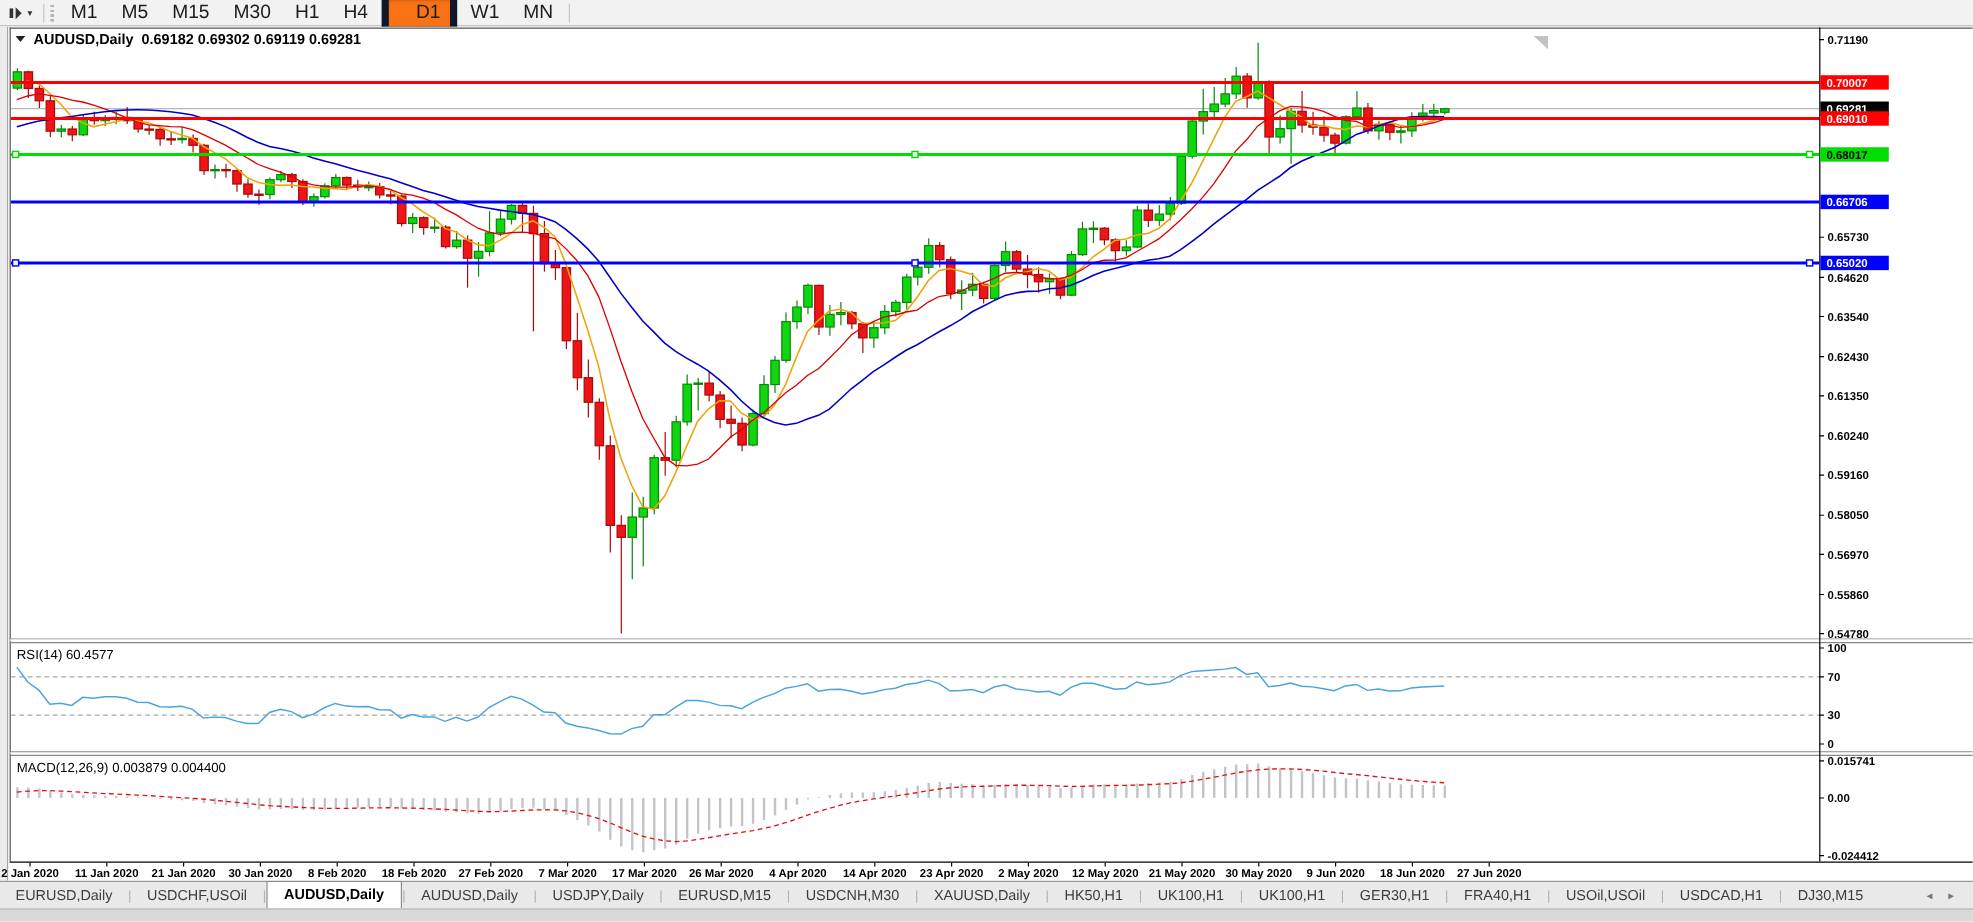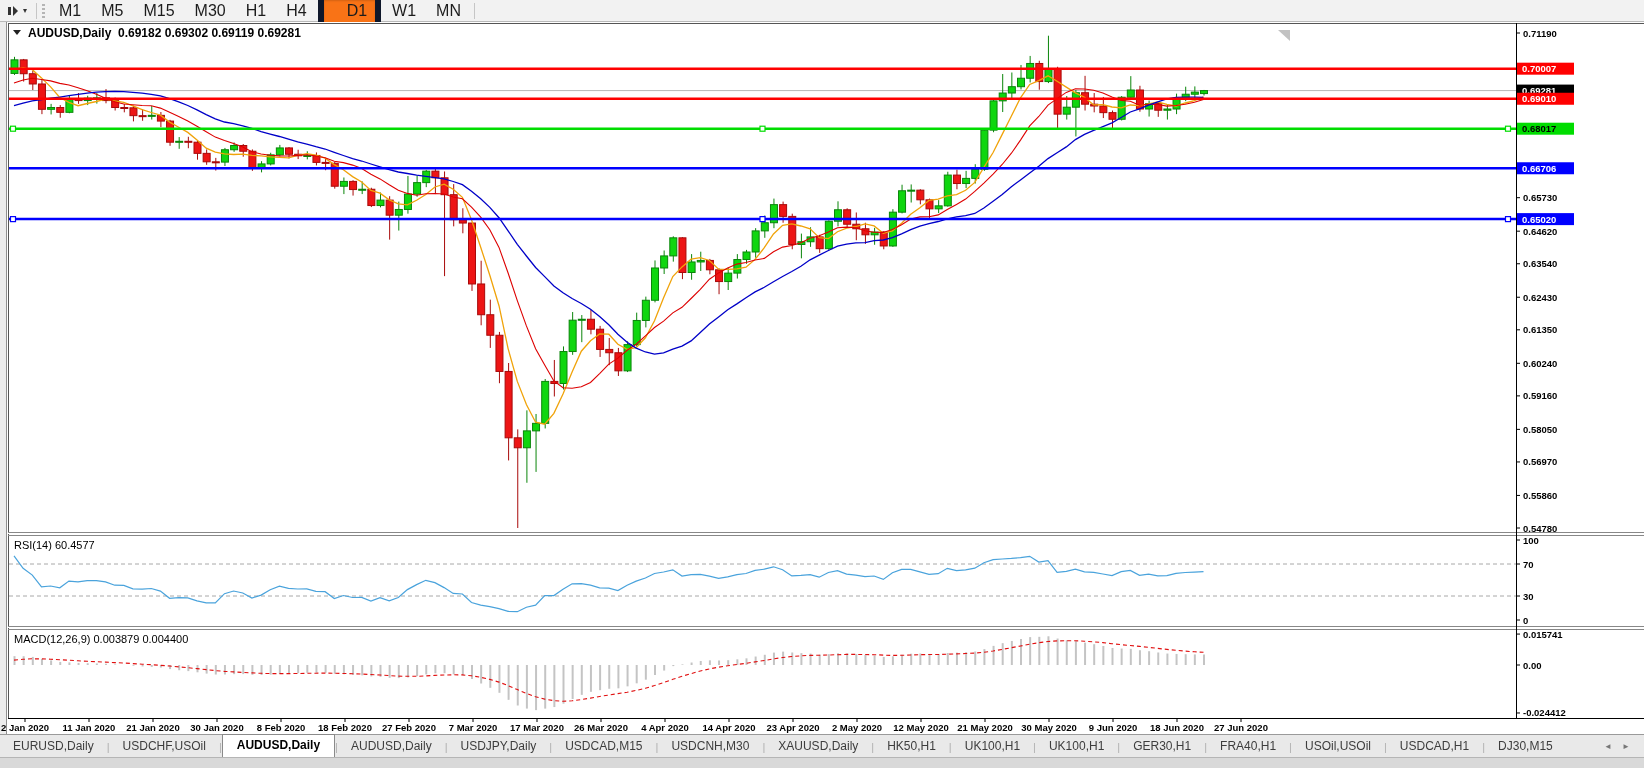--- a/index.html
+++ b/index.html
@@ -592,21 +592,21 @@
       <span class="tab">EURUSD,Daily</span>
       <span class="tab-sep">|</span>
       <span class="tab">USDCHF,USOil</span>
       <span class="tab-sep">|</span>
       <span class="tab active">AUDUSD,Daily</span>
       <span class="tab-sep">|</span>
       <span class="tab">AUDUSD,Daily</span>
       <span class="tab-sep">|</span>
       <span class="tab">USDJPY,Daily</span>
       <span class="tab-sep">|</span>
-      <span class="tab">USDCAD,M15</span>
+      <span class="tab">EURUSD,M15</span>
       <span class="tab-sep">|</span>
       <span class="tab">USDCNH,M30</span>
       <span class="tab-sep">|</span>
       <span class="tab">XAUUSD,Daily</span>
       <span class="tab-sep">|</span>
       <span class="tab">HK50,H1</span>
       <span class="tab-sep">|</span>
       <span class="tab">UK100,H1</span>
       <span class="tab-sep">|</span>
       <span class="tab">UK100,H1</span>

